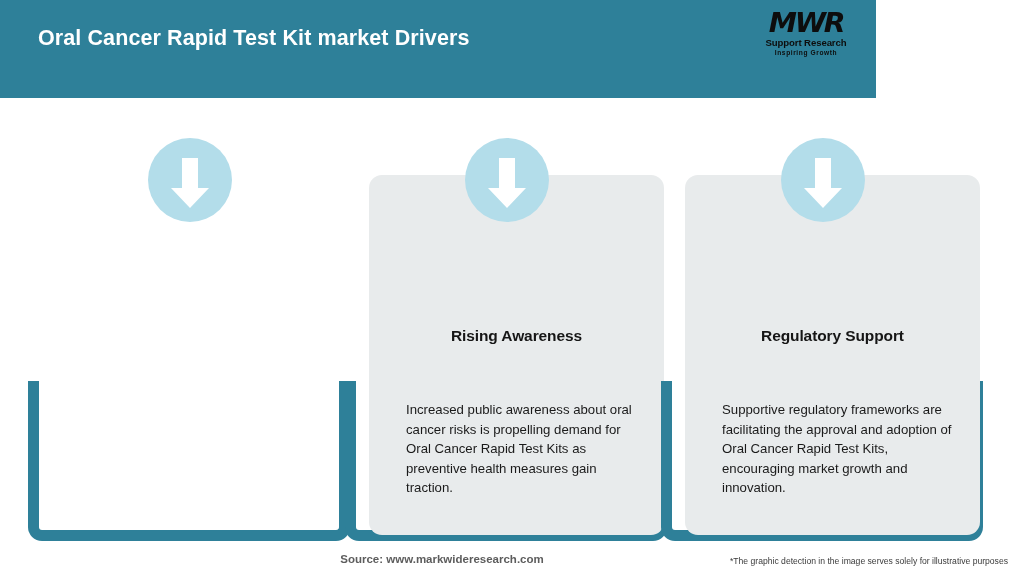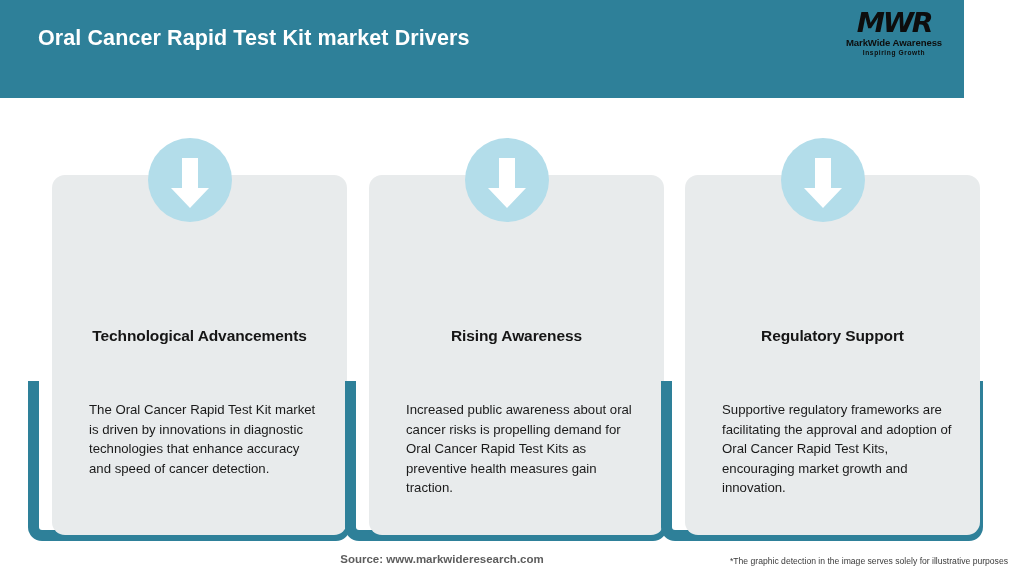--- a/index.html
+++ b/index.html
@@ -13,21 +13,21 @@
     font-family: "Liberation Sans", sans-serif;
     overflow: hidden;
     position: relative;
   }
 
   
   .header {
     position: absolute;
     left: 0;
     top: 0;
-    width: 964px;
+    width: 876px;
     height: 98px;
     background: #2e8099;
     box-sizing: border-box;
   }
   .header-title {
     position: absolute;
     left: 38px;
     top: 26px;
     font-size: 21.5px;
     font-weight: bold;
@@ -177,33 +177,29 @@
   }
 </style>
 </head>
 <body>
 
 <div class="header">
   <div class="header-title">Oral Cancer Rapid Test Kit market Drivers</div>
 
   <div class="logo">
     <div class="logo-mark">MWR</div>
-    <div class="logo-name">MarkWide Awareness</div>
+    <div class="logo-name">Support Research</div>
     <div class="logo-tag">Inspiring Growth</div>
   </div>
 </div>
 
 <div class="cards">
 
   <div class="card-wrap c0">
     <div class="frame"></div>
-    <div class="card">
-      <div class="card-title">Technological Advancements</div>
-      <div class="card-body">The Oral Cancer Rapid Test Kit market is driven by innovations in diagnostic technologies that enhance accuracy and speed of cancer detection.</div>
-    </div>
     <div class="circle">
       <svg class="arrow-svg" viewBox="0 0 84 84" aria-hidden="true">
         <polygon points="34,20 50,20 50,50 61,50 42,70 23,50 34,50" fill="#ffffff"></polygon>
       </svg>
     </div>
   </div>
 
   <div class="card-wrap c1">
     <div class="frame"></div>
     <div class="card">

